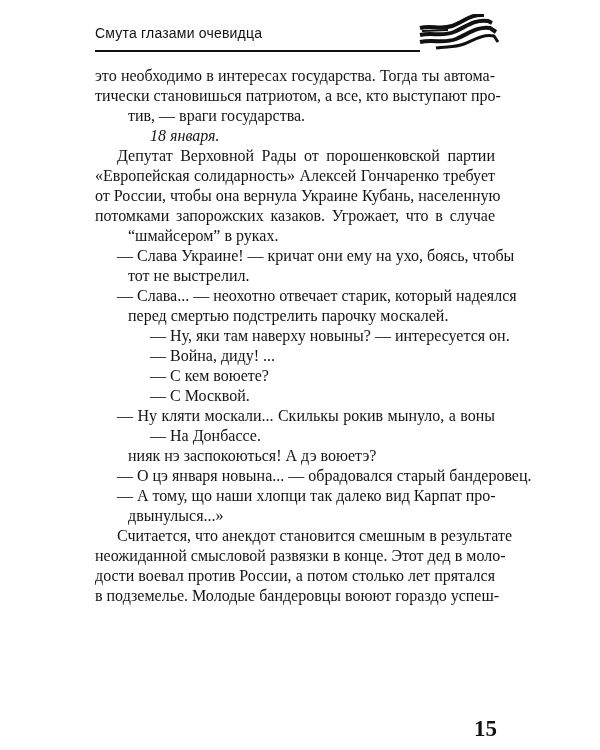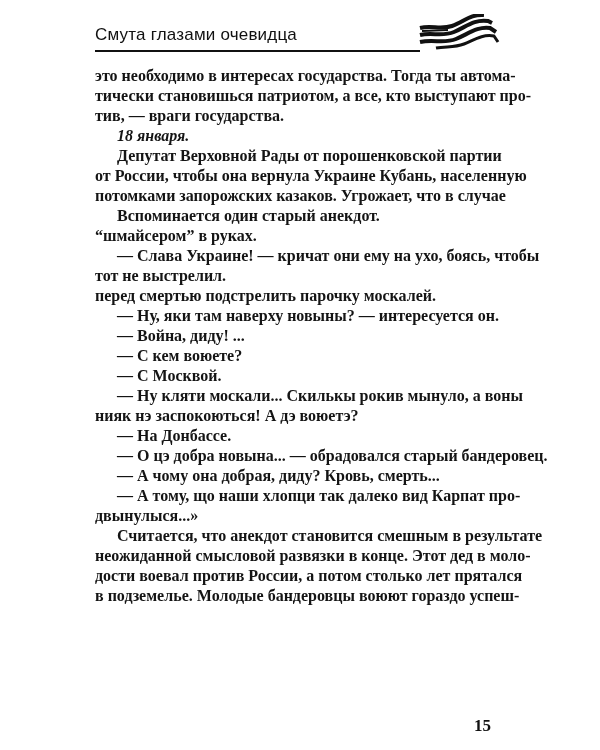--- a/index.html
+++ b/index.html
@@ -1,25 +1,25 @@
 <!DOCTYPE html>
 <html><head>
 <meta charset="utf-8">
 <style>
   html, body { margin: 0; padding: 0; background: #ffffff; }
   body { width: 600px; height: 750px; position: relative; overflow: hidden; font-family: "Liberation Serif", serif; color: #111; }
-  .header-title { position: absolute; left: 95px; top: 25px; font-family: "Liberation Sans", sans-serif; font-size: 17px; letter-spacing: 0.2px; color: #111; text-align: right; }
+  .header-title { position: absolute; left: 95px; top: 25px; font-family: "Liberation Sans", sans-serif; font-size: 14px; letter-spacing: 0.2px; color: #111; text-align: right; }
   .header-rule { position: absolute; left: 95px; top: 50px; width: 325px; height: 2px; background: #111; }
   .flag { position: absolute; left: 418px; top: 14px; width: 82px; height: 36px; }
-  .text { position: absolute; left: 95px; width: 400px; font-size: 16px; font-weight: bold; line-height: 20px; color: #141414; }
+  .text { position: absolute; left: 95px; width: 400px; font-size: 16px; font-weight: normal; line-height: 20px; color: #141414; }
   .line { height: 20px; white-space: nowrap; overflow: visible; text-align: justify; text-align-last: justify; }
-  .line.last { text-align-last: left; }
+  .line.last { text-align-last: left; margin-left: 33px; }
   .line.indent { padding-left: 22px; }
   .date { font-style: italic; }
-  .page-number { position: absolute; left: 474px; top: 716px; font-size: 17px; font-weight: bold; font-family: "Liberation Serif", serif; }
+  .page-number { position: absolute; left: 474px; top: 716px; font-size: 23px; font-weight: bold; font-family: "Liberation Serif", serif; }
   .block1 { top: 66px; }
   .block2 { top: 126px; }
 </style>
 </head>
 <body>
 
 <div>
   <div class="header-title">Смута глазами очевидца</div>
   <div class="header-rule"></div>
   <svg class="flag" viewBox="0 0 82 36">
@@ -33,36 +33,36 @@
 
 <div class="text block1">
   <div class="line">это необходимо в интересах государства. Тогда ты автома-</div>
   <div class="line">тически становишься патриотом, а все, кто выступают про-</div>
   <div class="line last">тив, — враги государства.</div>
 </div>
 
 <div class="text block2">
   <div class="line last indent date">18 января.</div>
   <div class="line indent">Депутат Верховной Рады от порошенковской партии</div>
+  <div class="line">«Европейская солидарность» Алексей Гончаренко требует</div>
   <div class="line">от России, чтобы она вернула Украине Кубань, населенную</div>
   <div class="line">потомками запорожских казаков. Угрожает, что в случае</div>
-  <div class="line last indent">Вспоминается один старый анекдот.</div>
   <div class="line last">“шмайсером” в руках.</div>
   <div class="line indent">— Слава Украине! — кричат они ему на ухо, боясь, чтобы</div>
   <div class="line last">тот не выстрелил.</div>
+  <div class="line indent">— Слава... — неохотно отвечает старик, который надеялся</div>
   <div class="line last">перед смертью подстрелить парочку москалей.</div>
   <div class="line last indent">— Ну, яки там наверху новыны? — интересуется он.</div>
   <div class="line last indent">— Война, диду! ...</div>
   <div class="line last indent">— С кем воюете?</div>
   <div class="line last indent">— С Москвой.</div>
   <div class="line indent">— Ну кляти москали... Скилькы рокив мынуло, а воны</div>
+  <div class="line last indent">— На Донбассе.</div>
   <div class="line last">нияк нэ заспокоються! А дэ воюетэ?</div>
-  <div class="line last indent">— На Донбассе.</div>
-  <div class="line indent">— О цэ добра новына... — обрадовался старый бандеровец.</div>
-  <div class="line last indent">— А чому она добрая, диду? Кровь, смерть...</div>
+  <div class="line indent">— О цэ января новына... — обрадовался старый бандеровец.</div>
   <div class="line indent">— А тому, що наши хлопци так далеко вид Карпат про-</div>
   <div class="line last">двынулыся...»</div>
   <div class="line indent">Считается, что анекдот становится смешным в результате</div>
   <div class="line">неожиданной смысловой развязки в конце. Этот дед в моло-</div>
   <div class="line">дости воевал против России, а потом столько лет прятался</div>
   <div class="line">в подземелье. Молодые бандеровцы воюют гораздо успеш-</div>
 </div>
 
 <div class="page-number">15</div>
 

